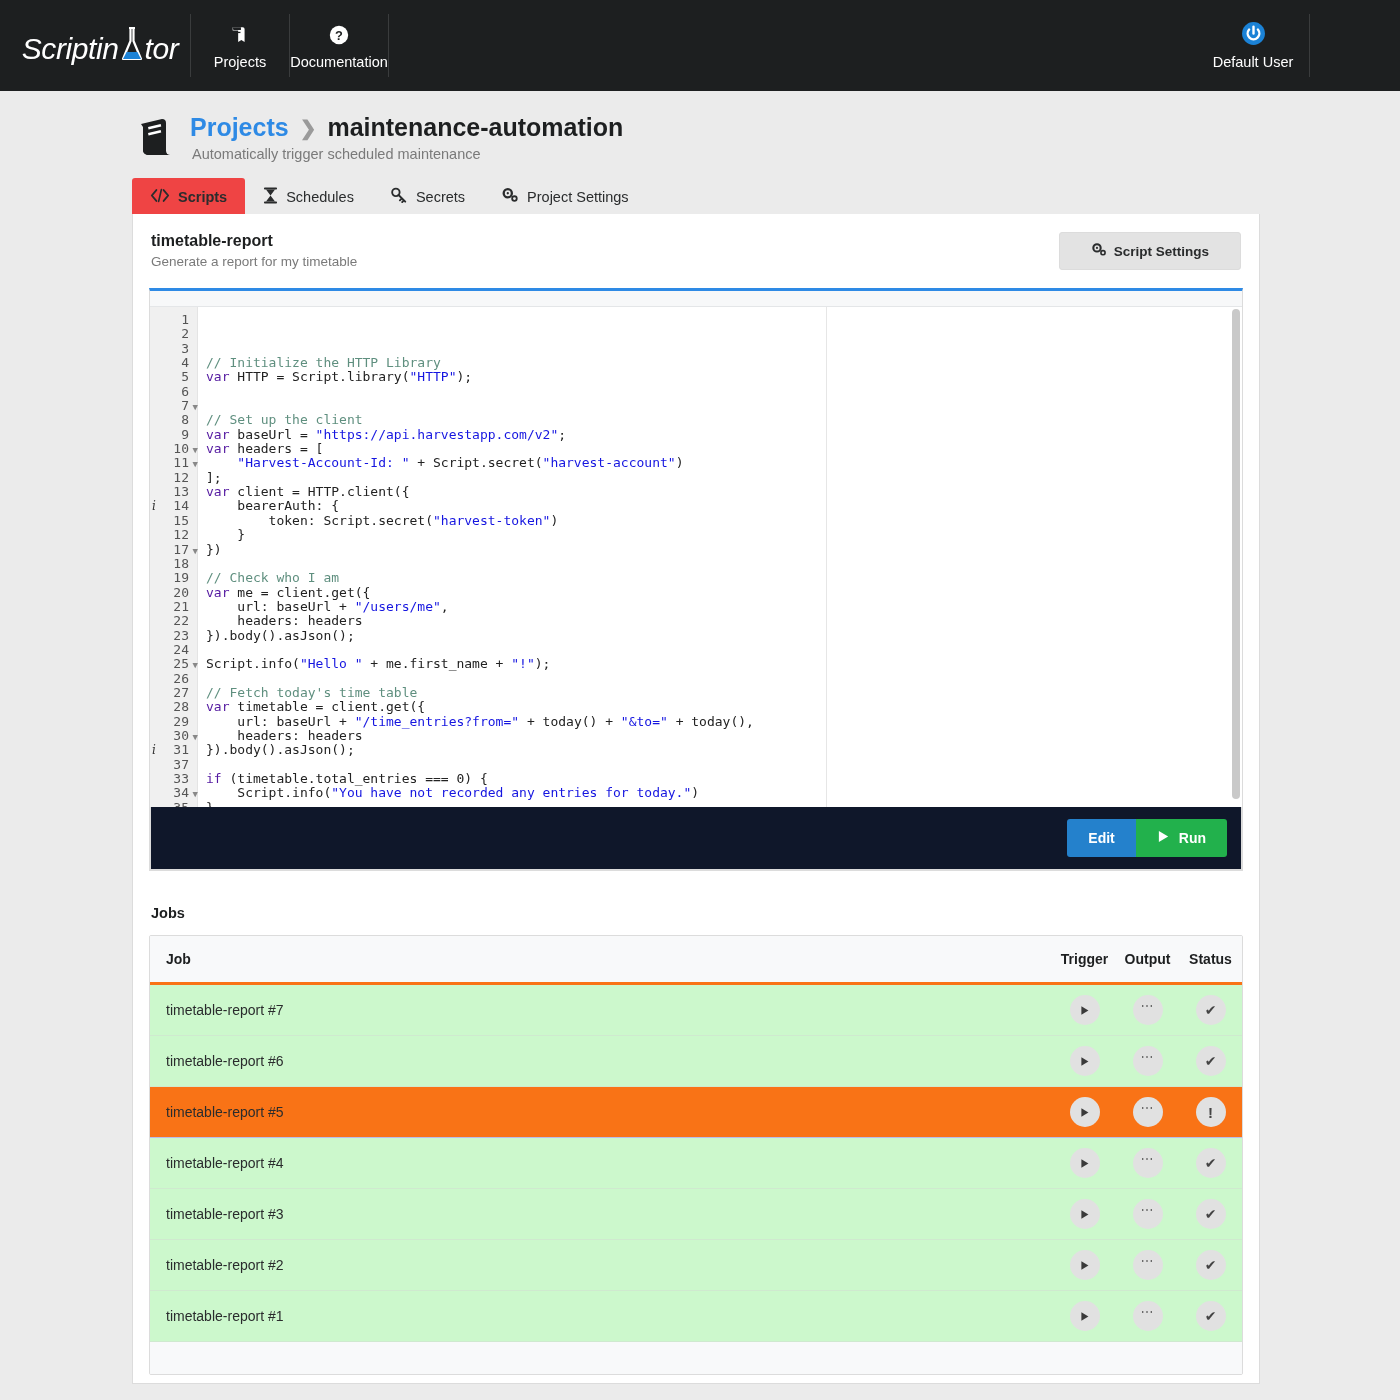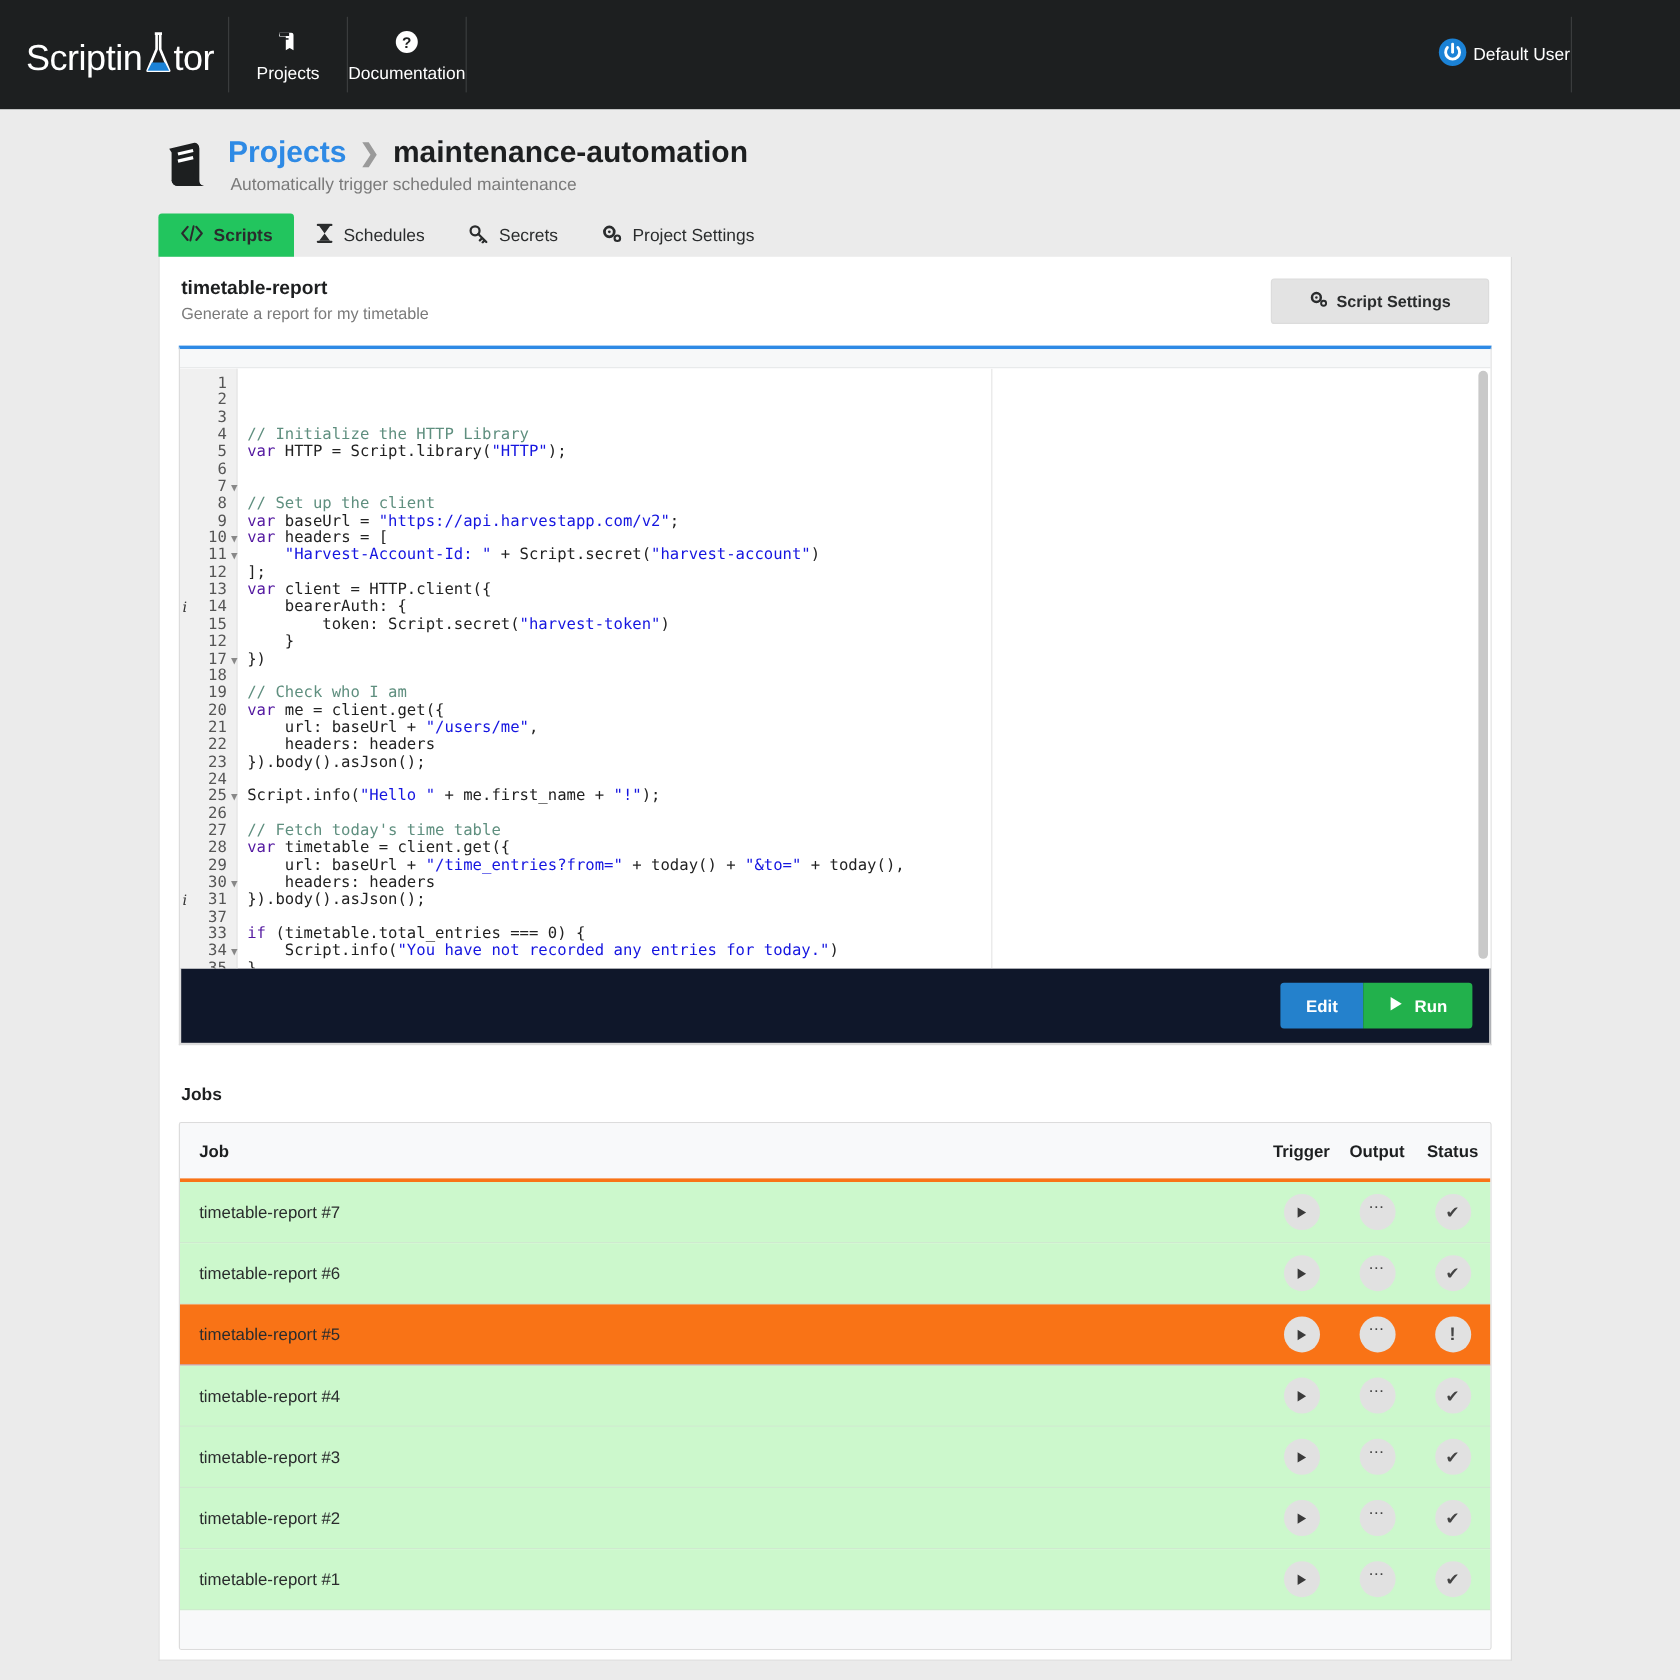--- a/index.html
+++ b/index.html
@@ -15,20 +15,21 @@
     height: 91px;
     background: #1d1f20;
     display: flex;
     align-items: stretch;
     position: relative;
   }
   .brand {
     width: 190px;
     display: flex; align-items: center; justify-content: center;
     padding-left: 10px;
+    font-style: italic;
   }
   .brand-text {
     color: #ffffff;
     font-size: 30px;
     letter-spacing: -0.4px;
     display: flex; align-items: flex-end;
     white-space: nowrap;
   }
   .flask { width: 28px; height: 40px; position: relative; display: inline-block; margin: 0 -1px 1px -1px; }
   .navdiv { width: 1px; background: #3a3c3d; margin: 14px 0; }
@@ -41,21 +42,21 @@
     font-size: 14.5px;
     cursor: pointer;
   }
   .navitem .ic { height: 26px; display: flex; align-items: center; }
   .nav-right {
     margin-left: auto;
     display: flex; align-items: stretch;
   }
   .useritem {
     width: 112px;
-    display: flex; flex-direction: row;
+    display: flex; flex-direction: column;
     align-items: center; justify-content: center;
     gap: 5px;
     color: #ffffff; font-size: 14.5px;
     cursor: pointer;
   }
   .nav-tail { width: 90px; }
 
   
   .page {
     padding: 0 0 0 0;
@@ -82,21 +83,21 @@
   }
   .tab {
     display: flex; align-items: center; gap: 8px;
     padding: 9px 18px 8px 18px;
     font-size: 14.5px;
     color: #2a2c2d;
     cursor: pointer;
     border-radius: 3px 3px 0 0;
     height: 36px;
   }
-  .tab.active { background: #22c55e; font-weight: bold; }
+  .tab.active { background: #ef4444; font-weight: bold; }
 
   
   .panel {
     margin: 0 140px 0 132px;
     background: #ffffff;
     border: 1px solid #dcdcdc;
     border-top: none;
     min-height: 1170px;
     padding: 18px 16px 0 16px;
   }

